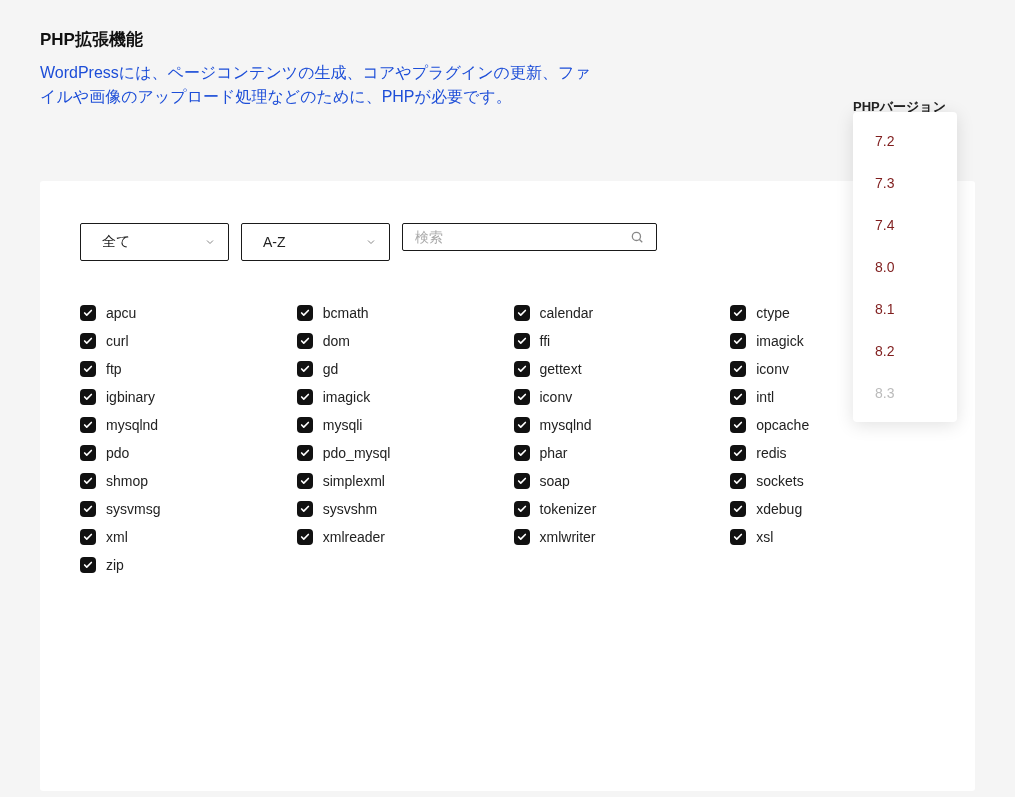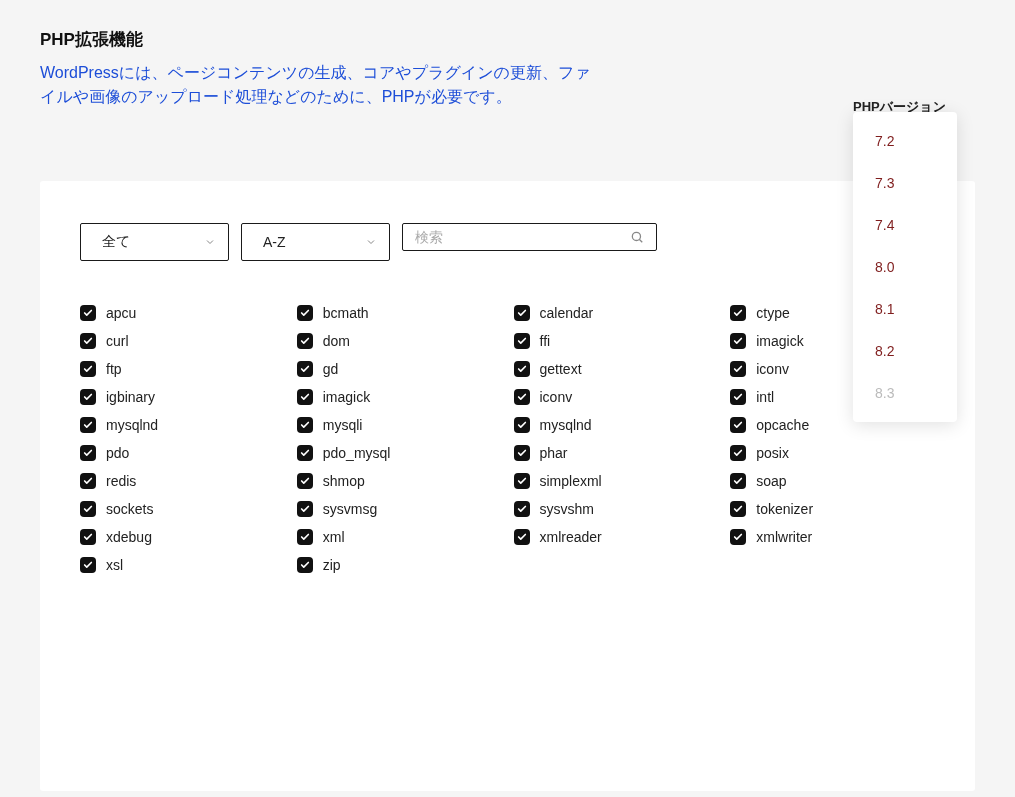--- a/index.html
+++ b/index.html
@@ -417,28 +417,20 @@
             </svg>
           </span>
           <span class="ext-label">phar</span>
         </div>
         <div class="ext-item">
           <span class="cb">
             <svg width="10" height="10" viewBox="0 0 24 24" fill="none" stroke="#fff" stroke-width="4" stroke-linecap="round" stroke-linejoin="round">
               <polyline points="20 6 9 17 4 12"></polyline>
             </svg>
           </span>
-          <span class="ext-label">posix</span>
-        </div>
-        <div class="ext-item">
-          <span class="cb">
-            <svg width="10" height="10" viewBox="0 0 24 24" fill="none" stroke="#fff" stroke-width="4" stroke-linecap="round" stroke-linejoin="round">
-              <polyline points="20 6 9 17 4 12"></polyline>
-            </svg>
-          </span>
           <span class="ext-label">redis</span>
         </div>
         <div class="ext-item">
           <span class="cb">
             <svg width="10" height="10" viewBox="0 0 24 24" fill="none" stroke="#fff" stroke-width="4" stroke-linecap="round" stroke-linejoin="round">
               <polyline points="20 6 9 17 4 12"></polyline>
             </svg>
           </span>
           <span class="ext-label">shmop</span>
         </div>

